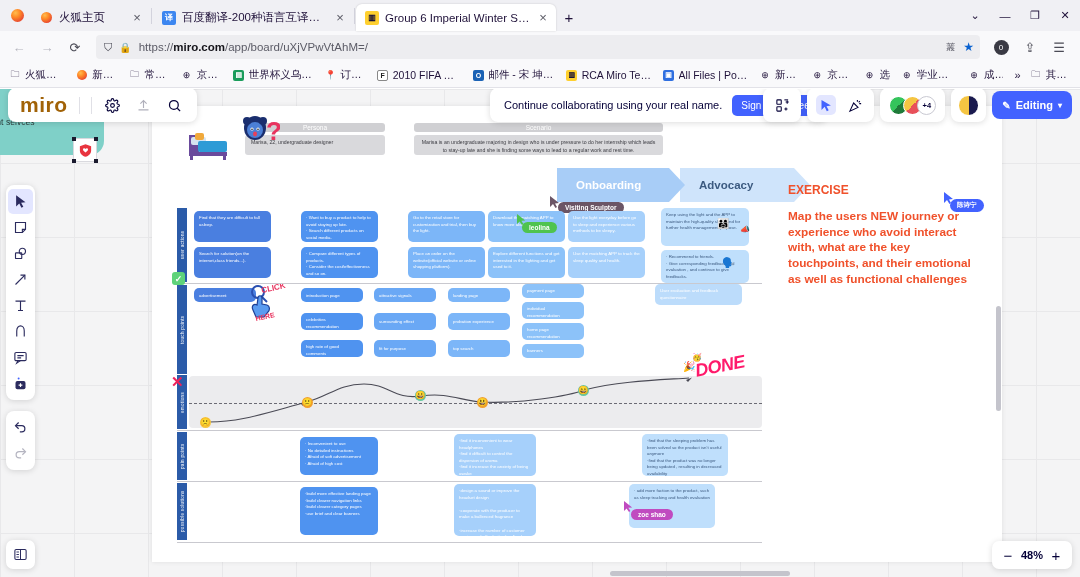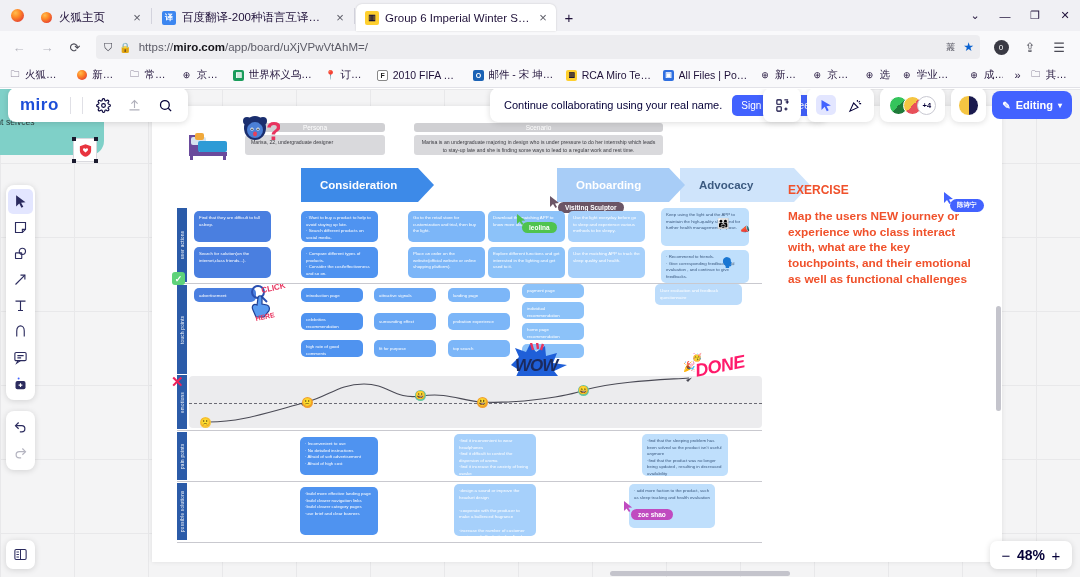--- a/index.html
+++ b/index.html
@@ -105,21 +105,21 @@
   }
   .shield svg { width: 15px; height: 15px; }
   .sel-handle { position:absolute; width:4px; height:4px; background:#1a1a2e; }
 
   
   .miro-bar {
     position: absolute; left: 8px; top: -1px; height: 34px; background: #fff;
     border-radius: 8px; display: flex; align-items: center; padding: 0 12px; gap: 11px;
     box-shadow: 0 1px 6px rgba(0,0,0,.14); z-index: 40;
   }
-  .miro-logo { font-size: 17px; font-weight: 700; letter-spacing: .5px; color: #1d4ed8; }
+  .miro-logo { font-size: 21px; font-weight: 700; letter-spacing: .5px; color: #a16207; }
   .vdiv { width: 1px; height: 17px; background: #e0e0e6; }
   .board-title { font-size: 12px; font-weight: 700; color: #050038; }
   .mbtn { width: 20px; height: 20px; display: flex; align-items: center; justify-content: center;
     color: #050038; }
   .mbtn svg { width: 15px; height: 15px; }
 
   .collab-bar {
     position: absolute; left: 490px; top: -1px; height: 34px; background: #fff;
     border-radius: 8px; display: flex; align-items: center; padding: 0 8px 0 14px; gap: 10px;
     box-shadow: 0 1px 6px rgba(0,0,0,.14); z-index: 40;
@@ -167,21 +167,21 @@
     position: absolute; left: 6px; bottom: 8px; width: 29px; height: 29px; background: #fff;
     border-radius: 7px; box-shadow: 0 1px 6px rgba(0,0,0,.14);
     display: flex; align-items: center; justify-content: center; z-index: 35;
   }
   .zoom-ctl {
     position: absolute; right: 8px; bottom: 8px; height: 28px; background: #fff; border-radius: 7px;
     box-shadow: 0 1px 6px rgba(0,0,0,.14); display: flex; align-items: center; gap: 4px;
     padding: 0 9px; z-index: 35;
   }
   .zoom-ctl .zb { font-size: 15px; color: #050038; width: 14px; text-align: center; }
-  .zoom-ctl .zv { font-size: 14px; color: #050038; font-weight: 600; min-width: 26px; text-align: center; }
+  .zoom-ctl .zv { font-size: 11px; color: #050038; font-weight: 600; min-width: 26px; text-align: center; }
 
   
   .board {
     position: absolute; left: 152px; top: 17px; width: 850px; height: 456px;
     background: #ffffff; box-shadow: 0 0 5px rgba(0,0,0,.09);
   }
 
   
   .bedicon { position: absolute; left: 33px; top: 15px; width: 48px; height: 40px; }
   .lbl-bar {
@@ -441,21 +441,20 @@
           <rect x="5" y="34" width="3" height="5" fill="#6a4a9c"></rect>
           <rect x="38" y="34" width="3" height="5" fill="#6a4a9c"></rect>
         </svg>
       </div>
 
       <div class="lbl-bar" style="left:93px;top:17px;width:140px;">Persona</div>
       <div class="txt-box" style="left:93px;top:29px;width:140px;height:20px;">Marisa, 22, undergraduate designer</div>
       <div class="lbl-bar" style="left:262px;top:17px;width:249px;">Scenario</div>
       <div class="txt-box" style="left:262px;top:29px;width:249px;height:20px;text-align:center;">Marisa is an undergraduate majoring in design who is under pressure to do her internship which leads to stay-up late and she is finding some ways to lead to a regular work and rest time.</div>
 
-      <div class="phase" style="left:149px;width:133px;background:#3d8ae8;">Consideration</div>
       <div class="phase" style="left:528px;width:130px;background:#cfe4fb;color:#3c5a80;">Advocacy</div>
       <div class="phase" style="left:405px;width:128px;background:#a8cdf7;">Onboarding</div>
 
       <svg class="mousearrow" style="left:398px;top:90px;width:10px;height:12px;" viewBox="0 0 10 12">
           <path d="M0 0 L0 11 L3 8 L5.5 12 L7 11 L5 7.5 L9 7 Z" fill="#6b5565"></path>
         </svg>
       <div class="vsculptor" style="left:406px;top:96px;">Visiting Sculptor</div>
 
       <div class="rowlabel" style="top:102px;height:74px;">user actions</div>
       <div class="rowsep" style="top:177px;"></div>
@@ -527,28 +526,20 @@
       <div class="click-hand" style="left:96px;top:178px;">
         <svg width="42" height="38" viewBox="0 0 42 38">
           <circle cx="10" cy="8" r="6" fill="none" stroke="#2a4fb0" stroke-width="2"></circle>
           <path d="M13 12 L19 18" stroke="#2a4fb0" stroke-width="2"></path>
           <path d="M10 14 C10 11 14 11 14 14 L14 20 L19 21 C22 22 22 26 20 28 L16 33 L8 33 L5 26 C3 22 6 19 9 21 Z" fill="#5a9bf0" stroke="#1d3f96" stroke-width="1.2"></path>
           <text x="14" y="9" font-size="8" font-weight="bold" fill="#e8335e" font-family="Liberation Sans, sans-serif" transform="rotate(-12 14 9)">CLICK</text>
           <text x="8" y="37" font-size="7" font-weight="bold" fill="#e8335e" font-family="Liberation Sans, sans-serif" transform="rotate(-12 8 37)">HERE</text>
         </svg>
       </div>
 
-      <div class="wow">
-        <svg width="64" height="44" viewBox="0 0 64 44">
-          <path d="M4 22 L12 14 L8 5 L19 9 L23 1 L29 9 L38 3 L39 13 L50 10 L46 20 L60 22 L47 28 L55 38 L42 36 L39 44 L31 36 L23 42 L20 33 L8 36 L12 27 Z" fill="#1f5fd8"></path>
-          <path d="M24 0 L26 7 M30 -1 L31 6 M36 1 L34 7" stroke="#e8335e" stroke-width="2.4"></path>
-          <path d="M22 42 L24 36 M29 44 L29 37" stroke="#e8335e" stroke-width="2.4"></path>
-        </svg>
-        <span class="wow-txt">WOW</span>
-      </div>
 
       <div class="emorow">
         <div class="dashline"></div>
         <svg width="573" height="52" viewBox="0 0 573 52" style="position:absolute;left:0;top:0;">
           <path d="M16 46 C50 47 80 36 118 26 C140 20 150 8 175 8 C200 8 205 24 232 20 C260 16 272 25 292 26 C330 28 380 20 395 14 C430 5 470 4 500 2" fill="none" stroke="#4a4a55" stroke-width="1.1"></path>
           <path d="M112 28 l6 -2 l-4 4 Z" fill="#4a4a55"></path>
           <path d="M226 21 l6 -1.5 l-4.5 4 Z" fill="#4a4a55"></path>
           <path d="M288 26.5 l6 -1 l-4.5 3.8 Z" fill="#4a4a55"></path>
           <path d="M390 16 l6 -2.5 l-4 4.5 Z" fill="#4a4a55"></path>
           <path d="M497 4 l6 -2.5 l-4 4.5 Z" fill="#4a4a55"></path>
@@ -588,21 +579,21 @@
       <svg class="mousearrow" style="left:472px;top:395px;width:9px;height:11px;" viewBox="0 0 9 11">
           <path d="M0 0 L0 10 L2.6 7.4 L5 11 L6.4 10 L4.4 6.8 L8.2 6.4 Z" fill="#c04bc0"></path>
         </svg>
       <div class="cursor-tag" style="left:479px;top:403px;background:#c04bc0;">zoe shao</div>
 
       <div class="scrollbar-v"></div>
     </div>
 
     <div class="exercise">
       <div>EXERCISE</div>
-      <div class="body">Map the users NEW journey or experience who class interact with, what are the key touchpoints, and their emotional as well as functional challenges</div>
+      <div class="body">Map the users NEW journey or experience who avoid interact with, what are the key touchpoints, and their emotional as well as functional challenges</div>
     </div>
     <svg class="mousearrow" style="left:944px;top:103px;width:10px;height:12px;" viewBox="0 0 10 12">
         <path d="M0 0 L0 11 L3 8 L5.5 12 L7 11 L5 7.5 L9 7 Z" fill="#4262ff"></path>
       </svg>
     <div class="cursor-tag" style="left:950px;top:110px;background:#4262ff;">陈诗宁</div>
 
     <div class="miro-bar">
       <span class="miro-logo">miro</span>
       <span class="vdiv"></span>
       <span class="vdiv"></span>

